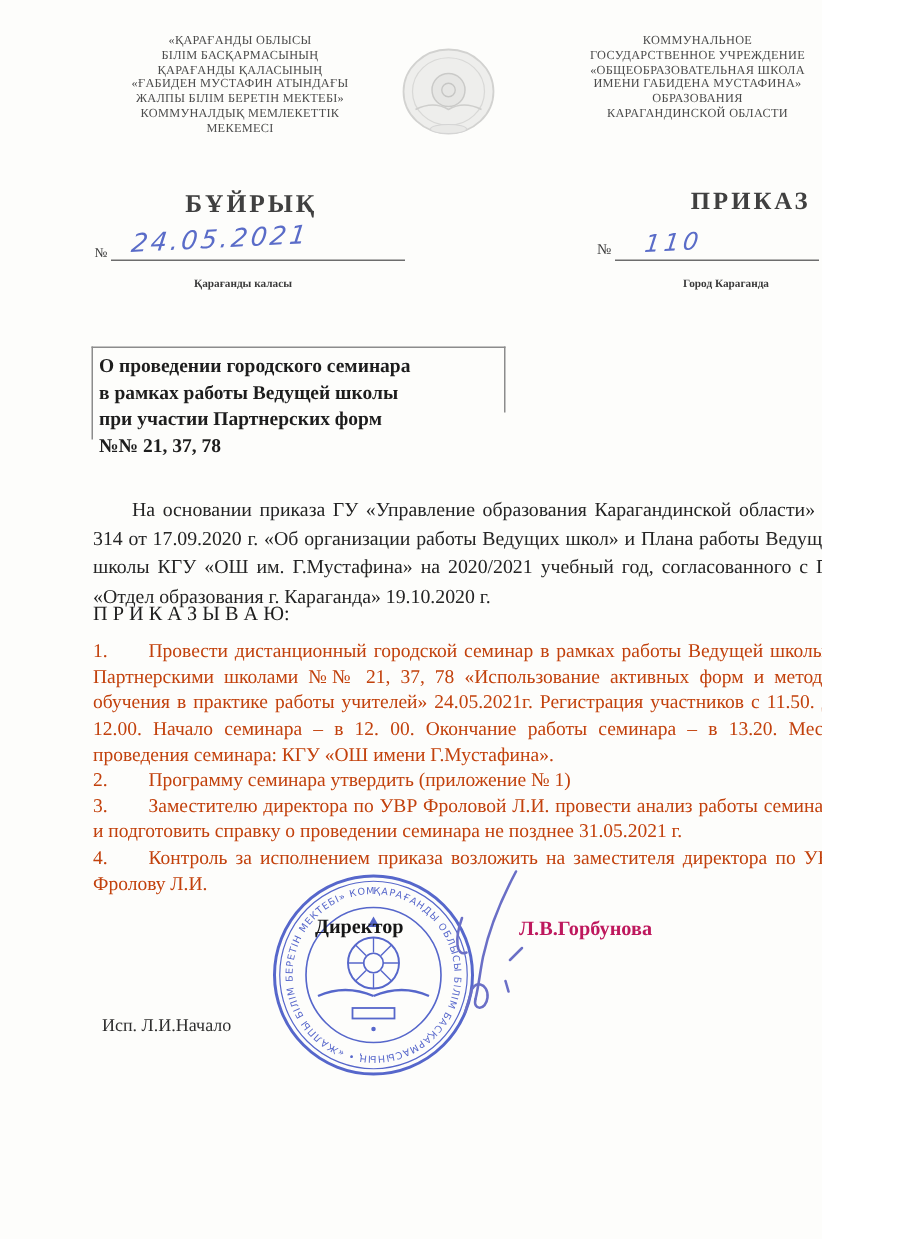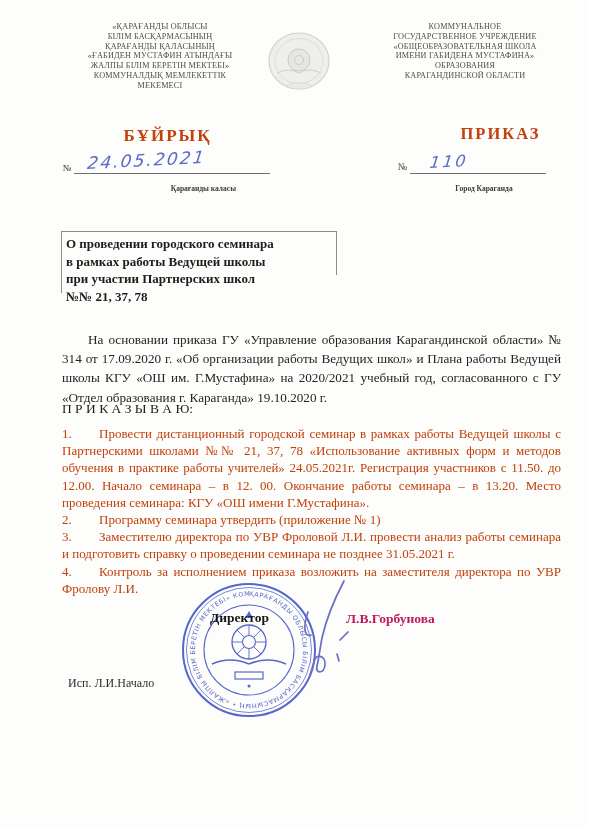--- a/index.html
+++ b/index.html
@@ -1,42 +1,42 @@
 <!DOCTYPE html>
 <html><head>
 <meta charset="utf-8">
 <style>
   html,body{margin:0;padding:0;background:#ffffff;}
   .page{position:relative;width:548px;height:826px;background:#fdfdfb;overflow:hidden;
-        font-family:"Liberation Serif", serif;color:#222;padding-left:40px;}
+        font-family:"Liberation Serif", serif;color:#222;}
 
   
   .hdr{position:absolute;text-align:center;color:#4c4c4c;font-size:8.2px;line-height:9.8px;
        font-weight:500;letter-spacing:.2px;}
   .hdr-left{left:56px;top:22px;width:208px;}
   .hdr-right{left:344px;top:22px;width:242px;}
 
   .emblem{position:absolute;left:263px;top:27px;width:72px;height:72px;opacity:.85;}
 
   
-  .doc-title{position:absolute;font-weight:bold;font-size:17px;letter-spacing:2px;color:#c2410c;}
+  .doc-title{position:absolute;font-weight:bold;font-size:17px;letter-spacing:2px;color:#404040;}
   .title-kk{left:60px;top:126px;width:215px;text-align:center;}
   .title-ru{left:428px;top:124px;width:145px;text-align:center;font-size:16.5px;}
 
   
   .no-sign{position:absolute;font-size:9px;color:#3a3a3a;}
   .hand{font-family:"DejaVu Sans",sans-serif;font-style:italic;color:#5a6cc8;
         transform:skewX(-10deg) rotate(-3deg);display:inline-block;}
   .hand-date{position:absolute;left:88px;top:150px;font-size:17px;letter-spacing:2px;}
   .hand-num{position:absolute;left:430px;top:152px;font-size:16px;letter-spacing:2.5px;}
   .uline{position:absolute;height:1px;background:#6d6d6d;}
   .ul-left{left:74px;top:173px;width:196px;}
   .ul-right{left:410px;top:173px;width:136px;}
   .place{position:absolute;font-size:7.5px;font-weight:bold;color:#3a3a3a;text-align:center;}
-  .place-left{left:88px;top:184px;width:148px;text-align:right;}
+  .place-left{left:88px;top:184px;width:148px;}
   .place-right{left:424px;top:184px;width:120px;}
 
   
   .subject{position:absolute;left:66px;top:235px;width:278px;font-size:13px;font-weight:bold;
            line-height:17.5px;color:#1d1d1d;}
   .sline{position:absolute;background:#8c8c8c;}
   .sb-top{left:61px;top:231px;width:276px;height:1px;}
   .sb-left{left:61px;top:231px;width:1px;height:62px;}
   .sb-right{left:336px;top:231px;width:1px;height:44px;}
 
@@ -103,21 +103,21 @@
   <span class="hand hand-num">110</span>
   <div class="uline ul-right"></div>
   <div class="place place-right">Город Караганда</div>
 
   <div class="sline sb-top"></div>
   <div class="sline sb-left"></div>
   <div class="sline sb-right"></div>
   <div class="subject">
     <div>О проведении городского  семинара</div>
     <div>в рамках работы  Ведущей  школы</div>
-    <div>при участии Партнерских школ</div>
+    <div>при участии Партнерских форм</div>
     <div>№№ 21, 37, 78</div>
   </div>
 
   <div class="intro">На основании  приказа ГУ «Управление образования Карагандинской области» № 314 от  17.09.2020 г. «Об организации работы Ведущих школ» и Плана работы Ведущей  школы КГУ «ОШ им. Г.Мустафина» на 2020/2021 учебный год, согласованного с ГУ «Отдел образования г. Караганда» 19.10.2020 г.</div>
   <div class="orderword">П Р И К А З Ы В А Ю:</div>
 
   <div class="items">
     <p><span class="num">1.</span><span>Провести дистанционный  городской семинар  в рамках работы Ведущей школы с Партнерскими школами №№ 21, 37, 78   «Использование активных форм и методов обучения в практике работы учителей» 24.05.2021г.  Регистрация участников с  11.50.  до 12.00. Начало семинара – в  12. 00. Окончание работы семинара – в 13.20. Место проведения семинара:  КГУ «ОШ имени Г.Мустафина».</span></p>
     <p><span class="num">2.</span><span>Программу семинара утвердить (приложение № 1)</span></p>
     <p><span class="num">3.</span><span>Заместителю директора по УВР Фроловой Л.И.  провести анализ работы семинара и подготовить справку о  проведении семинара не позднее  31.05.2021 г.</span></p>

